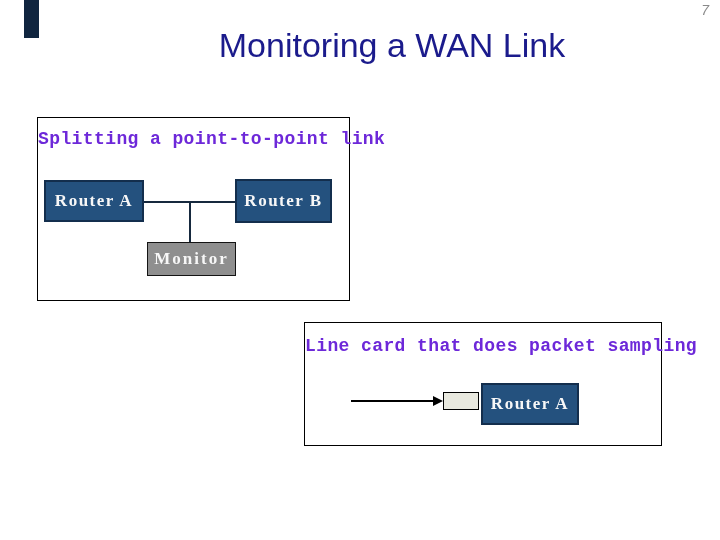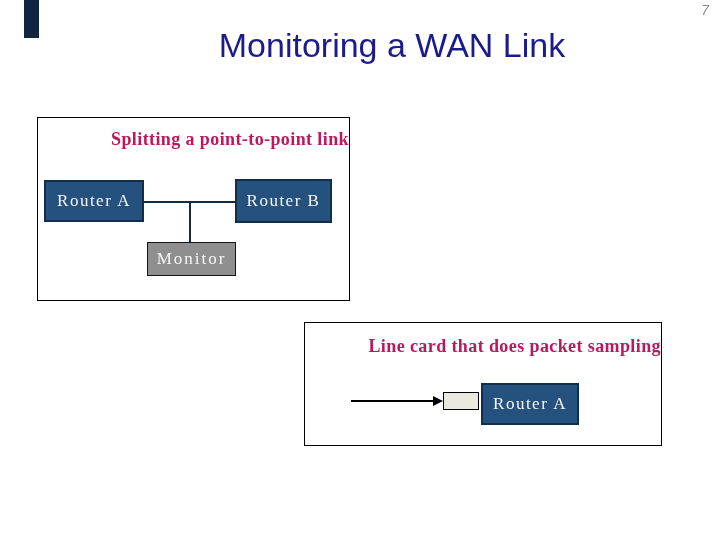--- a/index.html
+++ b/index.html
@@ -43,39 +43,39 @@
   .panel {
     background: #ffffff;
     border: 1.5px solid #000000;
   }
   .panel-1 { left: 37px; top: 117px; width: 311px; height: 182px; }
   .panel-2 { left: 304px; top: 322px; width: 356px; height: 122px; }
 
   .panel-title {
     position: absolute;
     left: 0; width: 100%;
-    text-align: right;
-    color: #be185d;
-    font-family: Liberation Serif, serif;
+    text-align: center;
+    color: #6d28d9;
+    font-family: Liberation Mono, monospace;
     font-weight: bold;
     font-size: 18px;
     letter-spacing: 0.4px;
     white-space: nowrap;
   }
   .panel-1 .panel-title { top: 11px; }
   .panel-2 .panel-title { top: 13px; }
 
   
   .node {
     position: absolute;
     display: flex;
     align-items: center;
     justify-content: center;
     font-family: "Liberation Serif", serif;
-    font-weight: normal;
+    font-weight: bold;
     font-size: 17px;
     letter-spacing: 1.5px;
     color: #f7f7f7;
     box-sizing: border-box;
   }
   .node-navy {
     background: #24517e;
     border: 2px solid #132e4d;
   }
   .node-gray {

